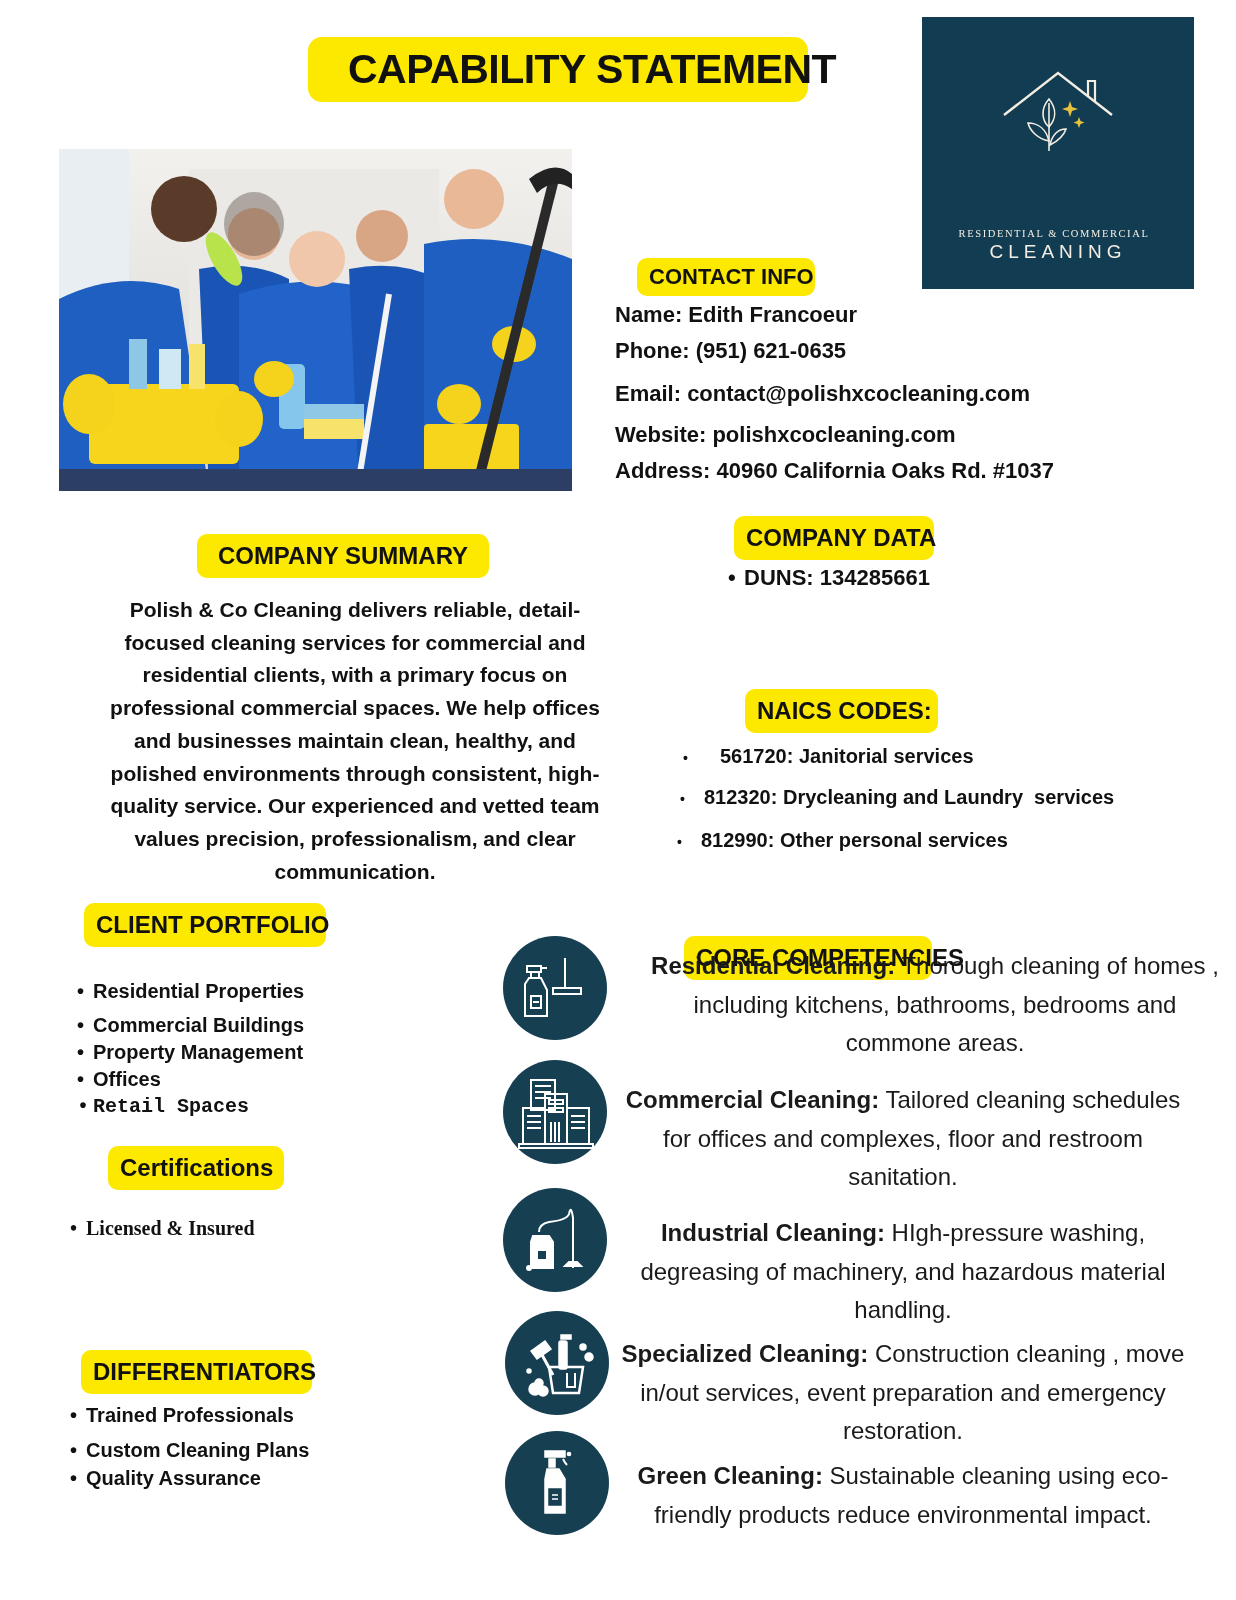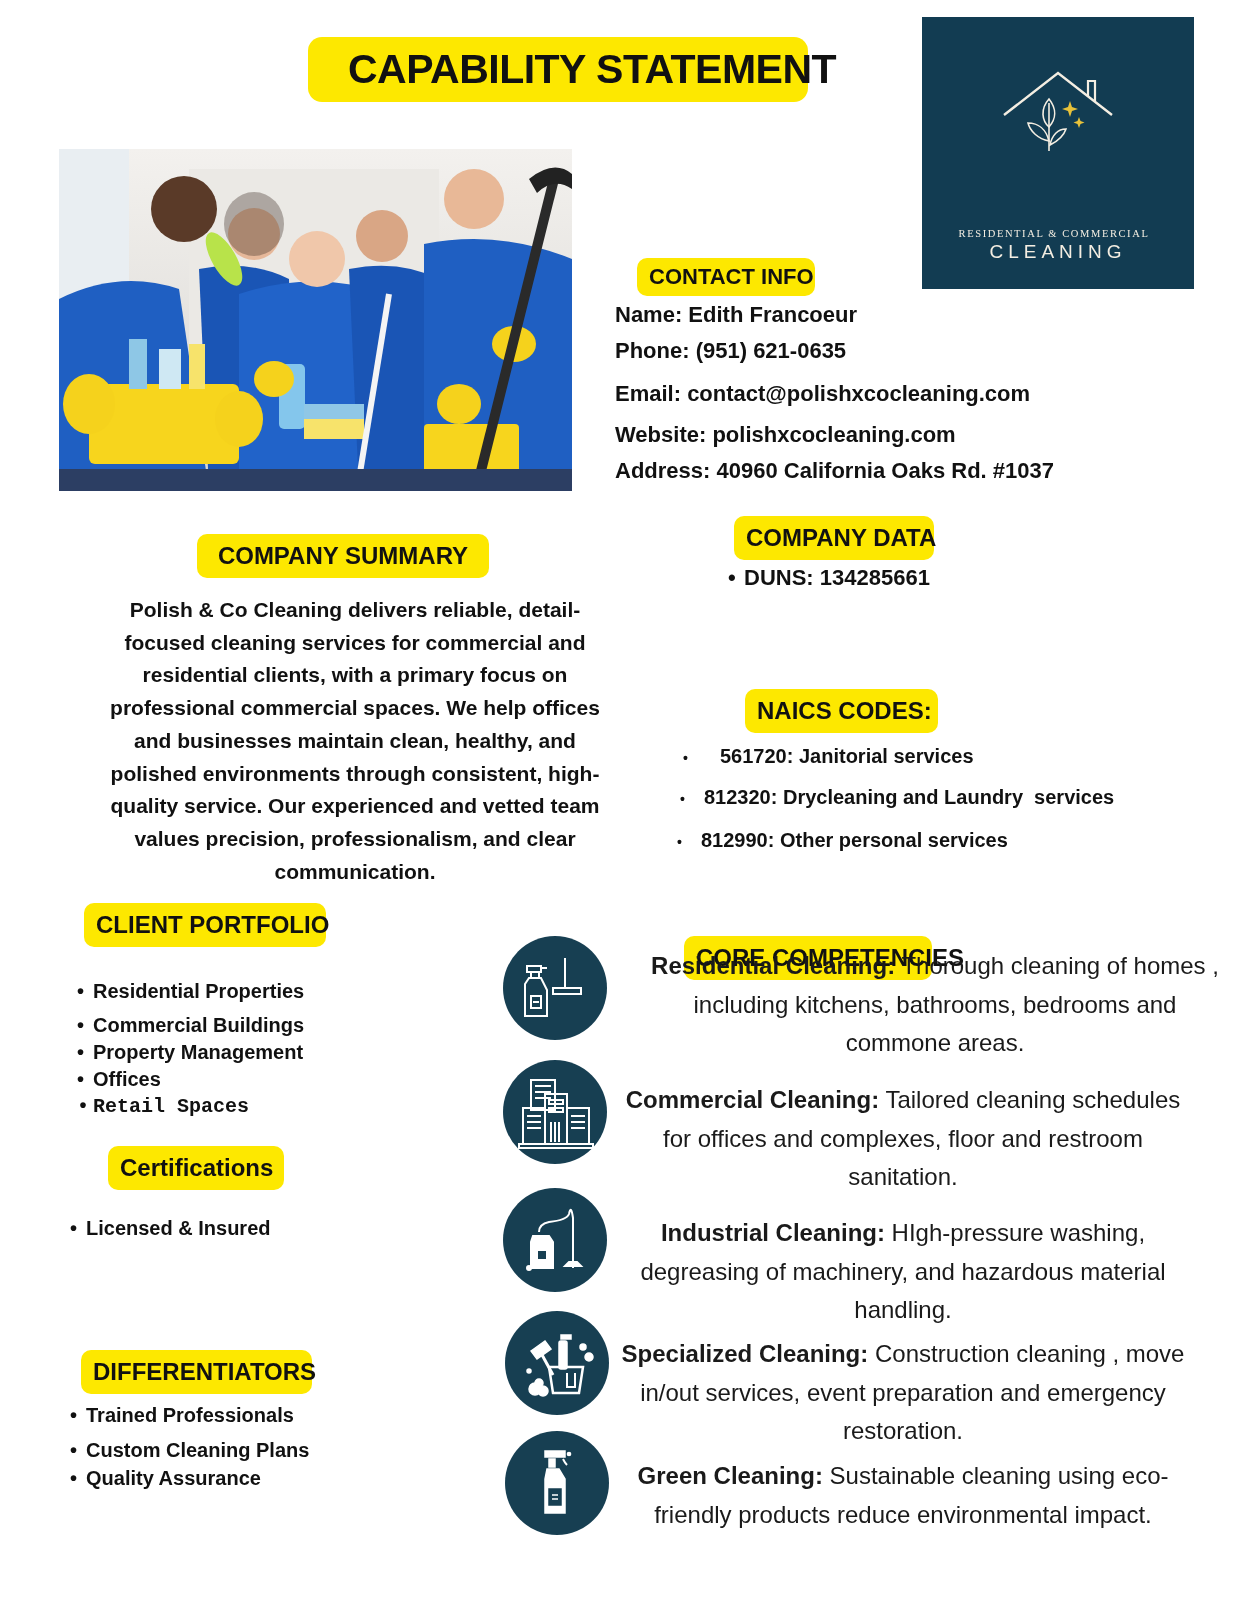--- a/index.html
+++ b/index.html
@@ -111,21 +111,21 @@
 <div class="naics" style="left:677px; top:829px;"><span style="display:inline-block;width:24px;font-size:14px;vertical-align:middle;">•</span><span>812990: Other personal services</span></div>
 
 <div class="pill h-pill" style="left:84px; top:903px; width:242px;">CLIENT PORTFOLIO</div>
 <div class="blist" style="left:77px; top:980px;"><span class="b">•</span><span>Residential Properties</span></div>
 <div class="blist" style="left:77px; top:1014px;"><span class="b">•</span><span>Commercial Buildings</span></div>
 <div class="blist" style="left:77px; top:1041px;"><span class="b">•</span><span>Property Management</span></div>
 <div class="blist" style="left:77px; top:1068px;"><span class="b">•</span><span>Offices</span></div>
 <div class="blist" style="left:77px; top:1095px;font-family:Liberation Mono, monospace;"><span class="b">•</span><span>Retail Spaces</span></div>
 
 <div class="pill h-pill" style="left:108px; top:1146px; width:176px;">Certifications</div>
-<div class="blist" style="left:70px; top:1217px;"><span class="b">•</span><span>Licensed &amp; Insured</span></div>
+<div class="blist" style="left:70px; top:1217px;font-family:Liberation Serif, serif;"><span class="b">•</span><span>Licensed &amp; Insured</span></div>
 
 <div class="pill h-pill" style="left:81px; top:1350px; width:231px;">DIFFERENTIATORS</div>
 <div class="blist" style="left:70px; top:1404px;"><span class="b">•</span><span>Trained Professionals</span></div>
 <div class="blist" style="left:70px; top:1439px;"><span class="b">•</span><span>Custom Cleaning Plans</span></div>
 <div class="blist" style="left:70px; top:1467px;"><span class="b">•</span><span>Quality Assurance</span></div>
 
 <div class="pill h-pill" style="left:684px; top:936px; width:248px; font-size:24px;">CORE COMPETENCIES</div>
 
 <div class="comp-icon" style="left:503px; top:936px;">
   <svg width="104" height="104" viewBox="0 0 104 104" fill="none" stroke="#ffffff" stroke-width="2">

